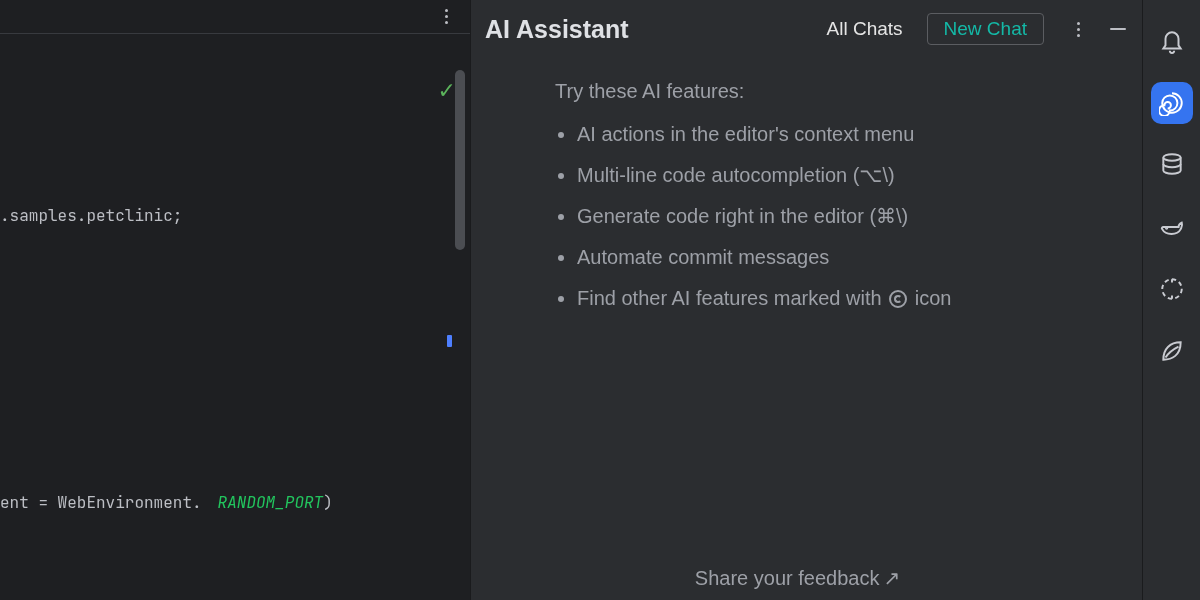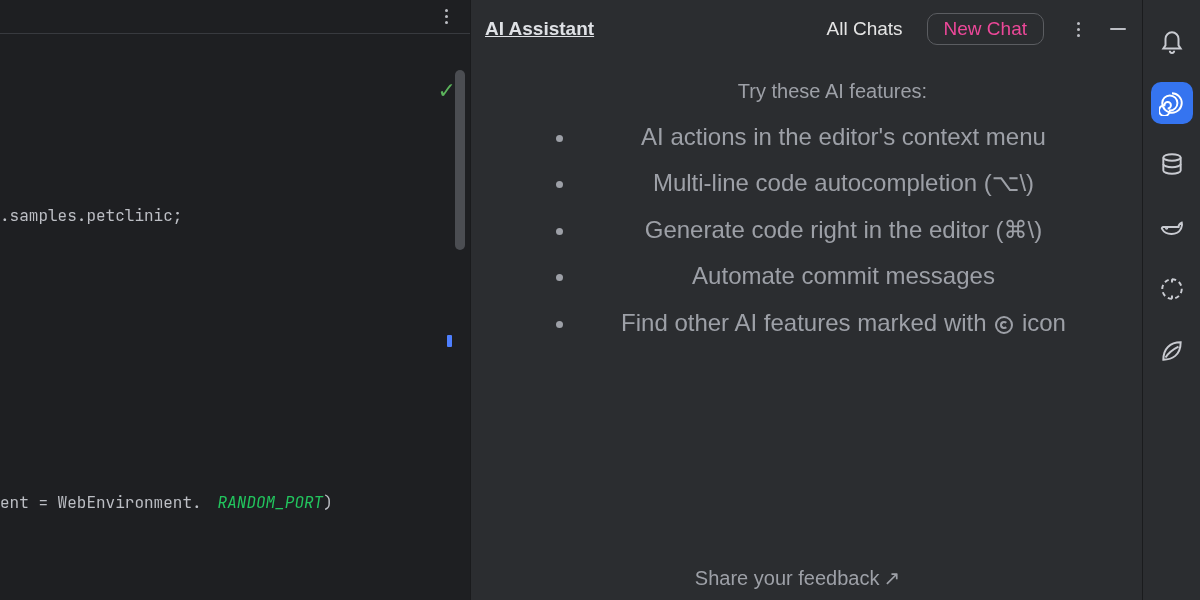--- a/index.html
+++ b/index.html
@@ -15,30 +15,30 @@
   .code-area { position: relative; flex: 1; font-family: "JetBrains Mono", Menlo, Consolas, monospace; font-size: 16px; line-height: 1.55; padding-top: 110px; padding-left: 0; white-space: pre; overflow: hidden; color: #bcbec4; }
   .code-line { height: 46px; display: flex; align-items: center; }
   .tok-const { color: #22c55e; font-style: italic; margin-left: 16px; }
   .editor-scrollbar-track { position: absolute; right: 2px; top: 70px; width: 16px; height: 300px; }
   .editor-scrollbar-thumb { position: absolute; top: 0; left: 3px; width: 10px; height: 180px; background: #4b4d52; border-radius: 5px; }
   .mini-caret { position: absolute; right: 18px; top: 335px; width: 5px; height: 12px; background: #4e7fff; border-radius: 1px; }
 
   
   .ai-col { flex: 0 0 672px; background: #2b2d30; border-left: 1px solid #1a1b1d; display: flex; flex-direction: column; }
   .ai-header { display: flex; align-items: center; height: 58px; padding: 0 14px; gap: 10px; }
-  .ai-title { font-size: 19px; font-weight: 600; color: #dfe1e5; flex: 1; text-decoration: underline; }
+  .ai-title { font-size: 25px; font-weight: 600; color: #dfe1e5; flex: 1; }
   .ai-link { color: #e5e5e5; font-size: 19px; cursor: pointer; padding: 4px 8px; }
-  .ai-newchat { border: 1px solid #5b5d61; color: #ec4899; background: transparent; font-size: 19px; padding: 4px 16px; border-radius: 10px; cursor: pointer; margin-left: 6px; }
+  .ai-newchat { border: 1px solid #5b5d61; color: #14b8a6; background: transparent; font-size: 19px; padding: 4px 16px; border-radius: 4px; cursor: pointer; margin-left: 6px; }
   .ai-header .kebab { margin-left: 14px; margin-right: 10px; }
   .minimize-btn { width: 20px; height: 20px; display:flex; align-items:center; justify-content:center; cursor:pointer; }
   .minimize-btn span { display:block; width:16px; height:2px; background:#bcbec4; border-radius:1px; }
 
-  .ai-body { flex: 1; padding: 22px 32px 0 84px; text-align: center; }
+  .ai-body { flex: 1; padding: 22px 32px 0 84px; }
   .ai-intro { font-size: 20px; color: #9da0a7; margin-bottom: 18px; }
-  .ai-list { list-style: disc; padding-left: 22px; font-size: 24px; color: #9da0a7; margin-top: 12px; }
+  .ai-list { list-style: disc; padding-left: 22px; font-size: 20px; color: #9da0a7; margin-top: 12px; }
   .ai-list li { margin-bottom: 14px; line-height: 1.35; }
   .ai-icon-inline { display:inline-flex; width:22px; height:22px; vertical-align:-3px; align-items:center; justify-content:center; }
   .spiral { width:18px; height:18px; border:2px solid #9da0a7; border-radius:50%; position:relative; }
   .spiral::after { content:""; position:absolute; inset:3px; border:2px solid #9da0a7; border-right-color:transparent; border-radius:50%; }
 
   .ai-feedback { text-align: center; padding: 0px 18px 10px 0; font-size: 20px; color: #9da0a7; cursor: pointer; }
   .ai-feedback .arrow { margin-left: 4px; }
 
   .ai-input-wrap { padding: 0 12px 16px 12px; }
   .ai-input-box { border: 2px solid #3574f0; border-radius: 8px; background: #2b2d30; padding: 14px 16px 12px 16px; }

